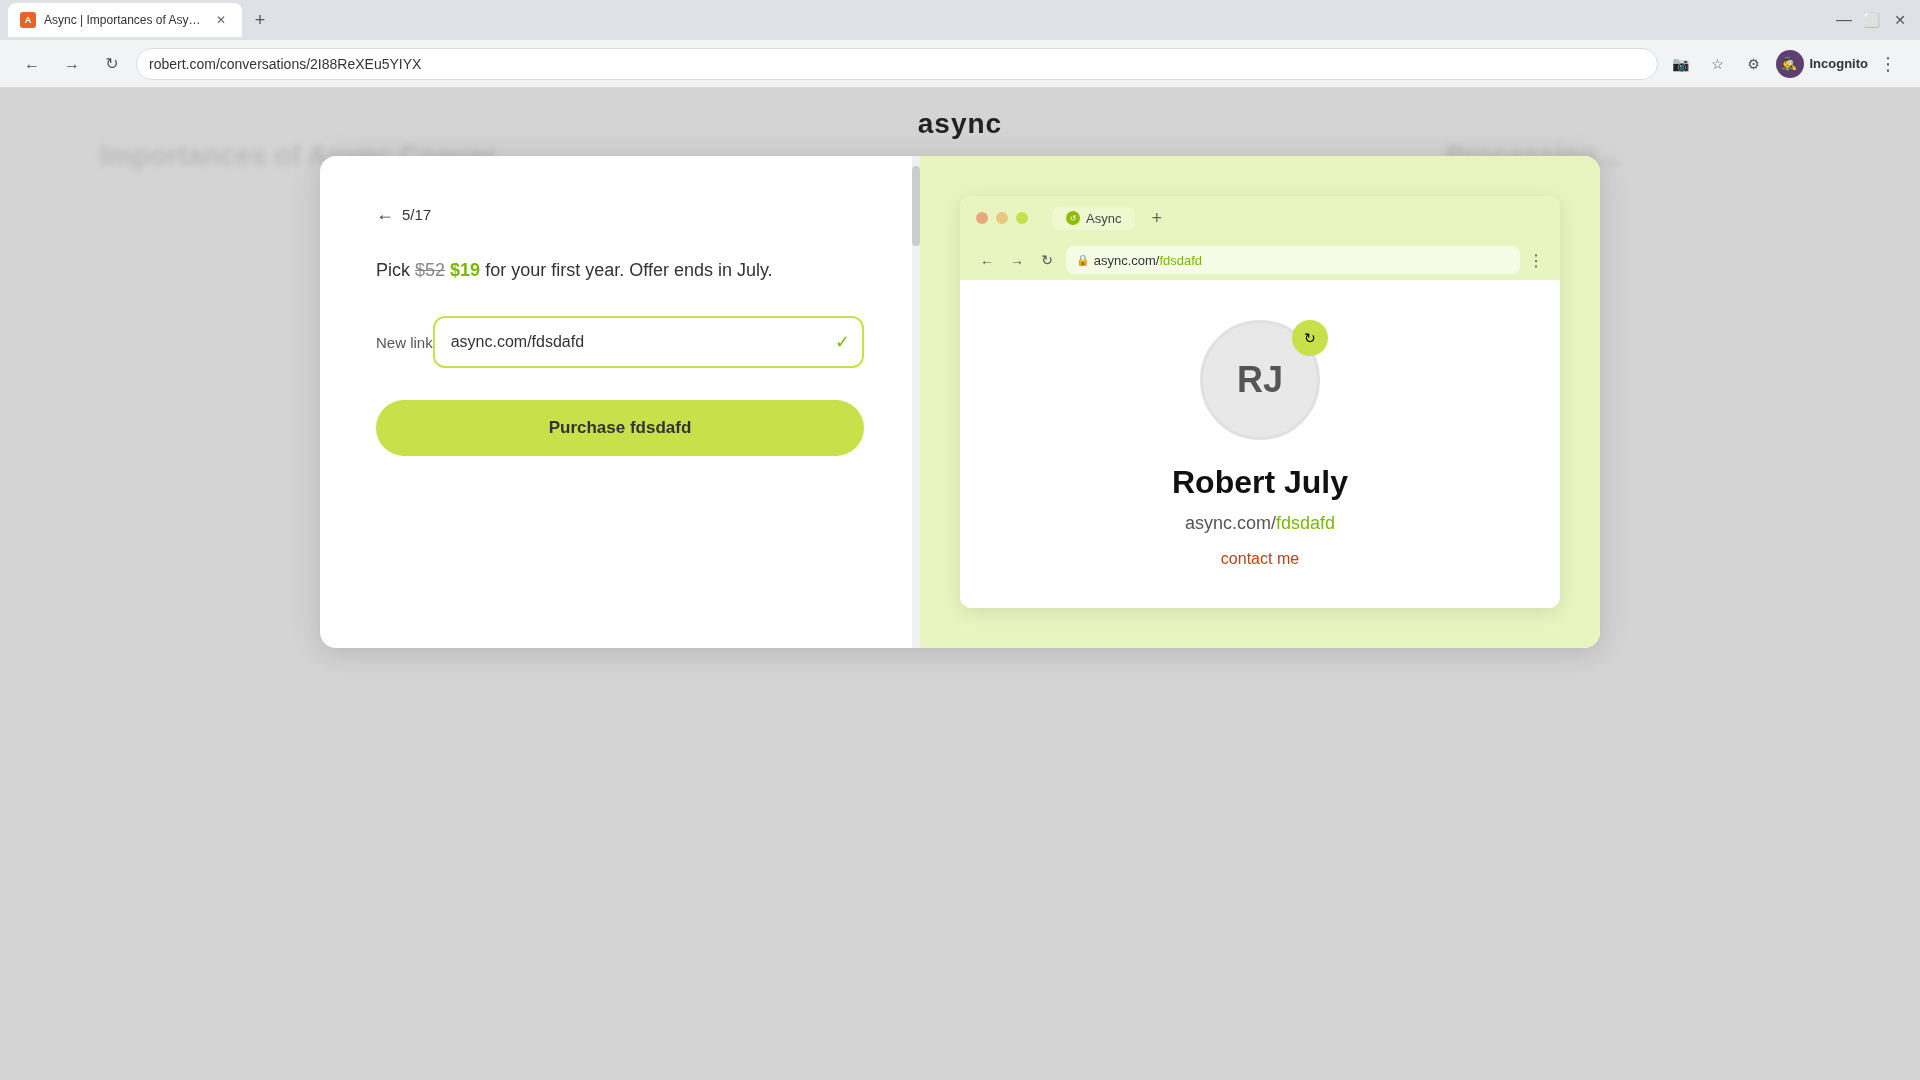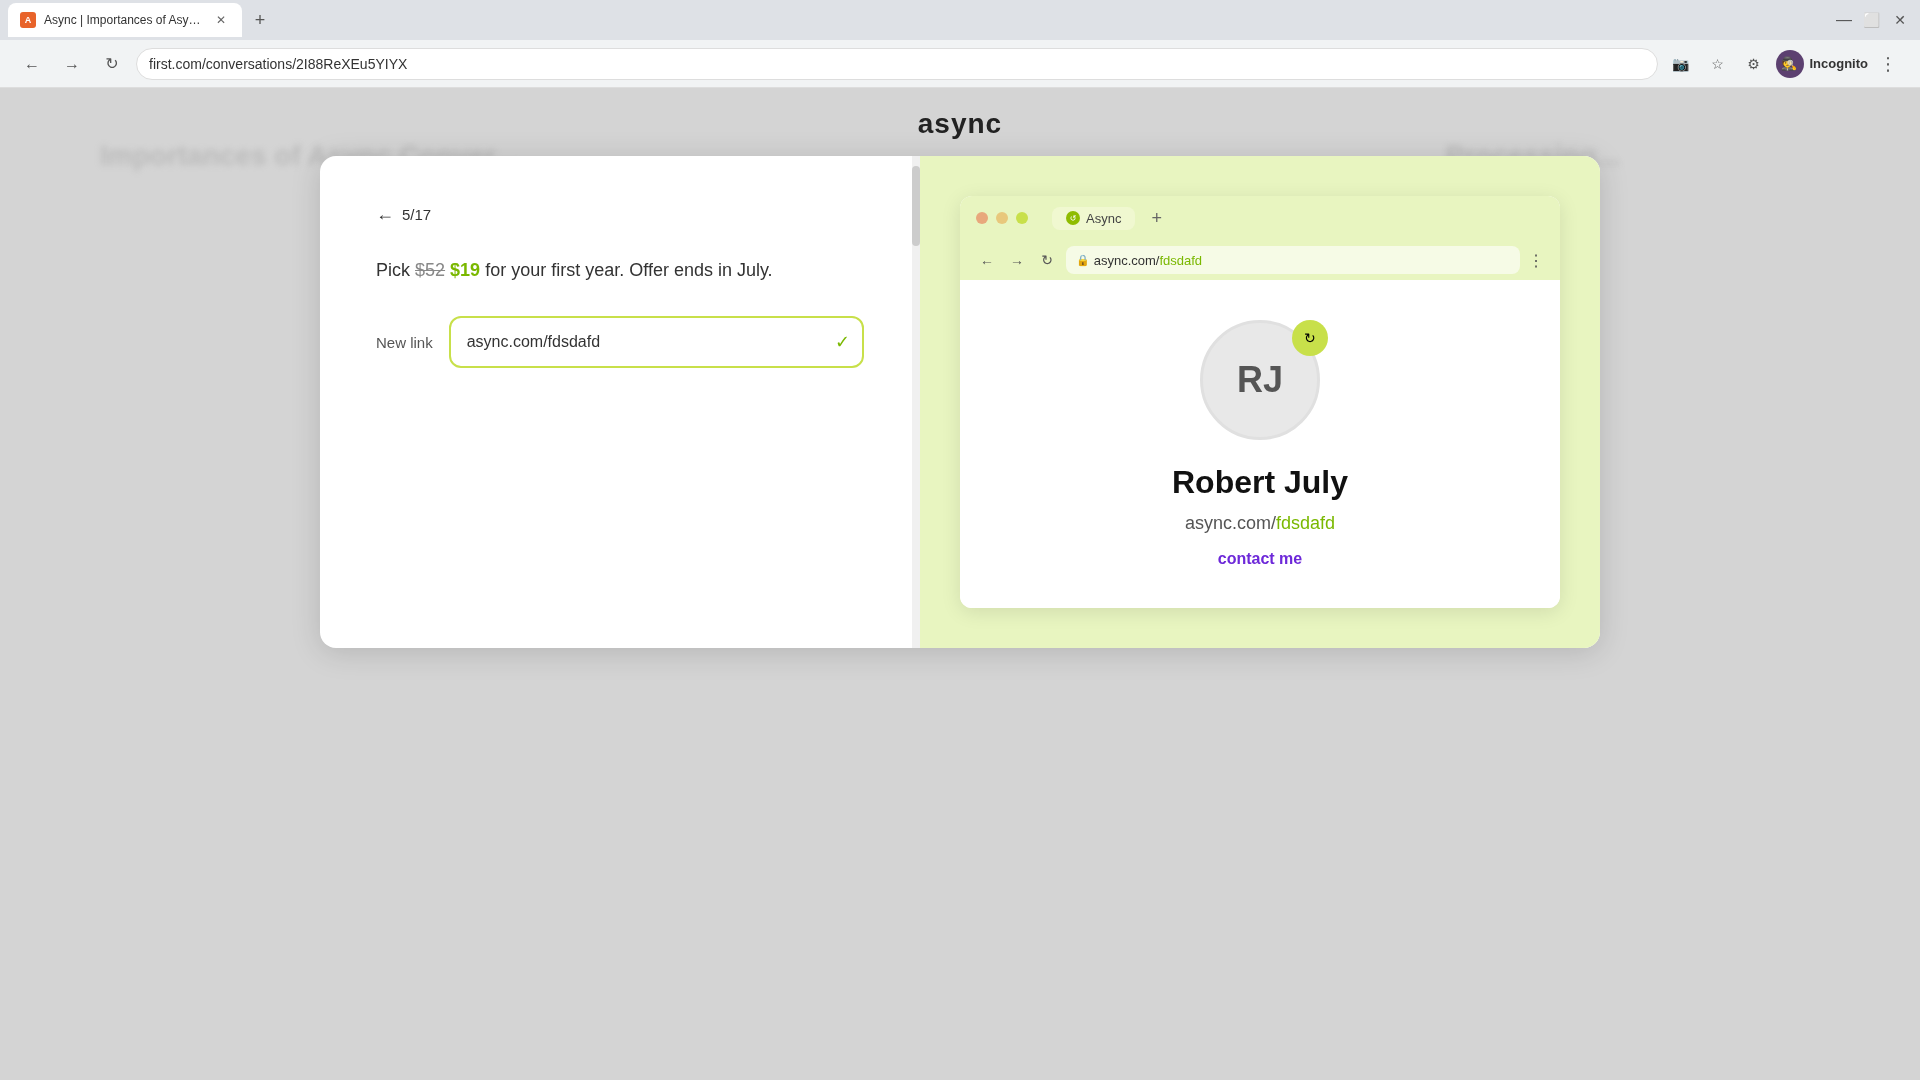--- a/index.html
+++ b/index.html
@@ -273,21 +273,20 @@
 
     .price-sale {
       color: #7ab800;
       font-weight: 600;
     }
 
     
     .new-link-row {
       display: flex;
       align-items: center;
-      gap: 16px;
       margin-bottom: 32px;
     }
 
     .new-link-label {
       font-size: 15px;
       color: #555;
       white-space: nowrap;
     }
 
     .link-input-wrapper {
@@ -507,22 +506,21 @@
       color: #555;
       margin-bottom: 16px;
     }
 
     .profile-url-highlight {
       color: #7ab800;
     }
 
     .profile-contact {
       font-size: 16px;
-      color: #6d28d9;
-      font-weight: bold;
+      color: #c2410c;
     }
   </style>
 </head>
 <body>
 
 <div class="browser-window">
 
   <div class="browser-titlebar">
     <div class="tab-bar">
       <div class="tab">
@@ -541,21 +539,21 @@
       <div style="width:24px;height:24px;display:flex;align-items:center;justify-content:center;cursor:pointer;font-size:14px;color:#555;">✕</div>
     </div>
   </div>
 
   <div class="browser-toolbar">
     <div class="nav-btn">←</div>
     <div class="nav-btn">→</div>
     <div class="nav-btn">↻</div>
 
     <div class="address-bar">
-      <span>first.com/conversations/2I88ReXEu5YIYX</span>
+      <span>robert.com/conversations/2I88ReXEu5YIYX</span>
     </div>
 
     <div class="toolbar-right">
       <div class="toolbar-icon-btn" title="Camera">📷</div>
       <div class="toolbar-icon-btn">☆</div>
       <div class="toolbar-icon-btn">⚙</div>
       <div class="toolbar-icon-btn">
         <div class="incognito-icon" style="font-size:13px;">🕵</div>
       </div>
       <span style="font-size:13px; color:#333;font-weight:bold;">Incognito</span>
@@ -592,20 +590,23 @@
 
         <div class="new-link-row">
           <span class="new-link-label">New link</span>
           <div class="link-input-wrapper">
             <input class="link-input" type="text" value="async.com/fdsdafd" readonly="" style="">
             <span class="check-icon">✓</span>
           </div>
         </div>
 
 
+        <button class="btn-primary">
+          <span>Purchase fdsdafd</span>
+        </button>
       </div>
 
       <div class="right-panel">
         <div class="browser-preview">
 
           <div class="preview-browser-bar">
             <div class="preview-dot" style="background:#e8a87c;"></div>
             <div class="preview-dot" style="background:#e8c87c;"></div>
             <div class="preview-dot" style="background:#c8e04a;"></div>
 

